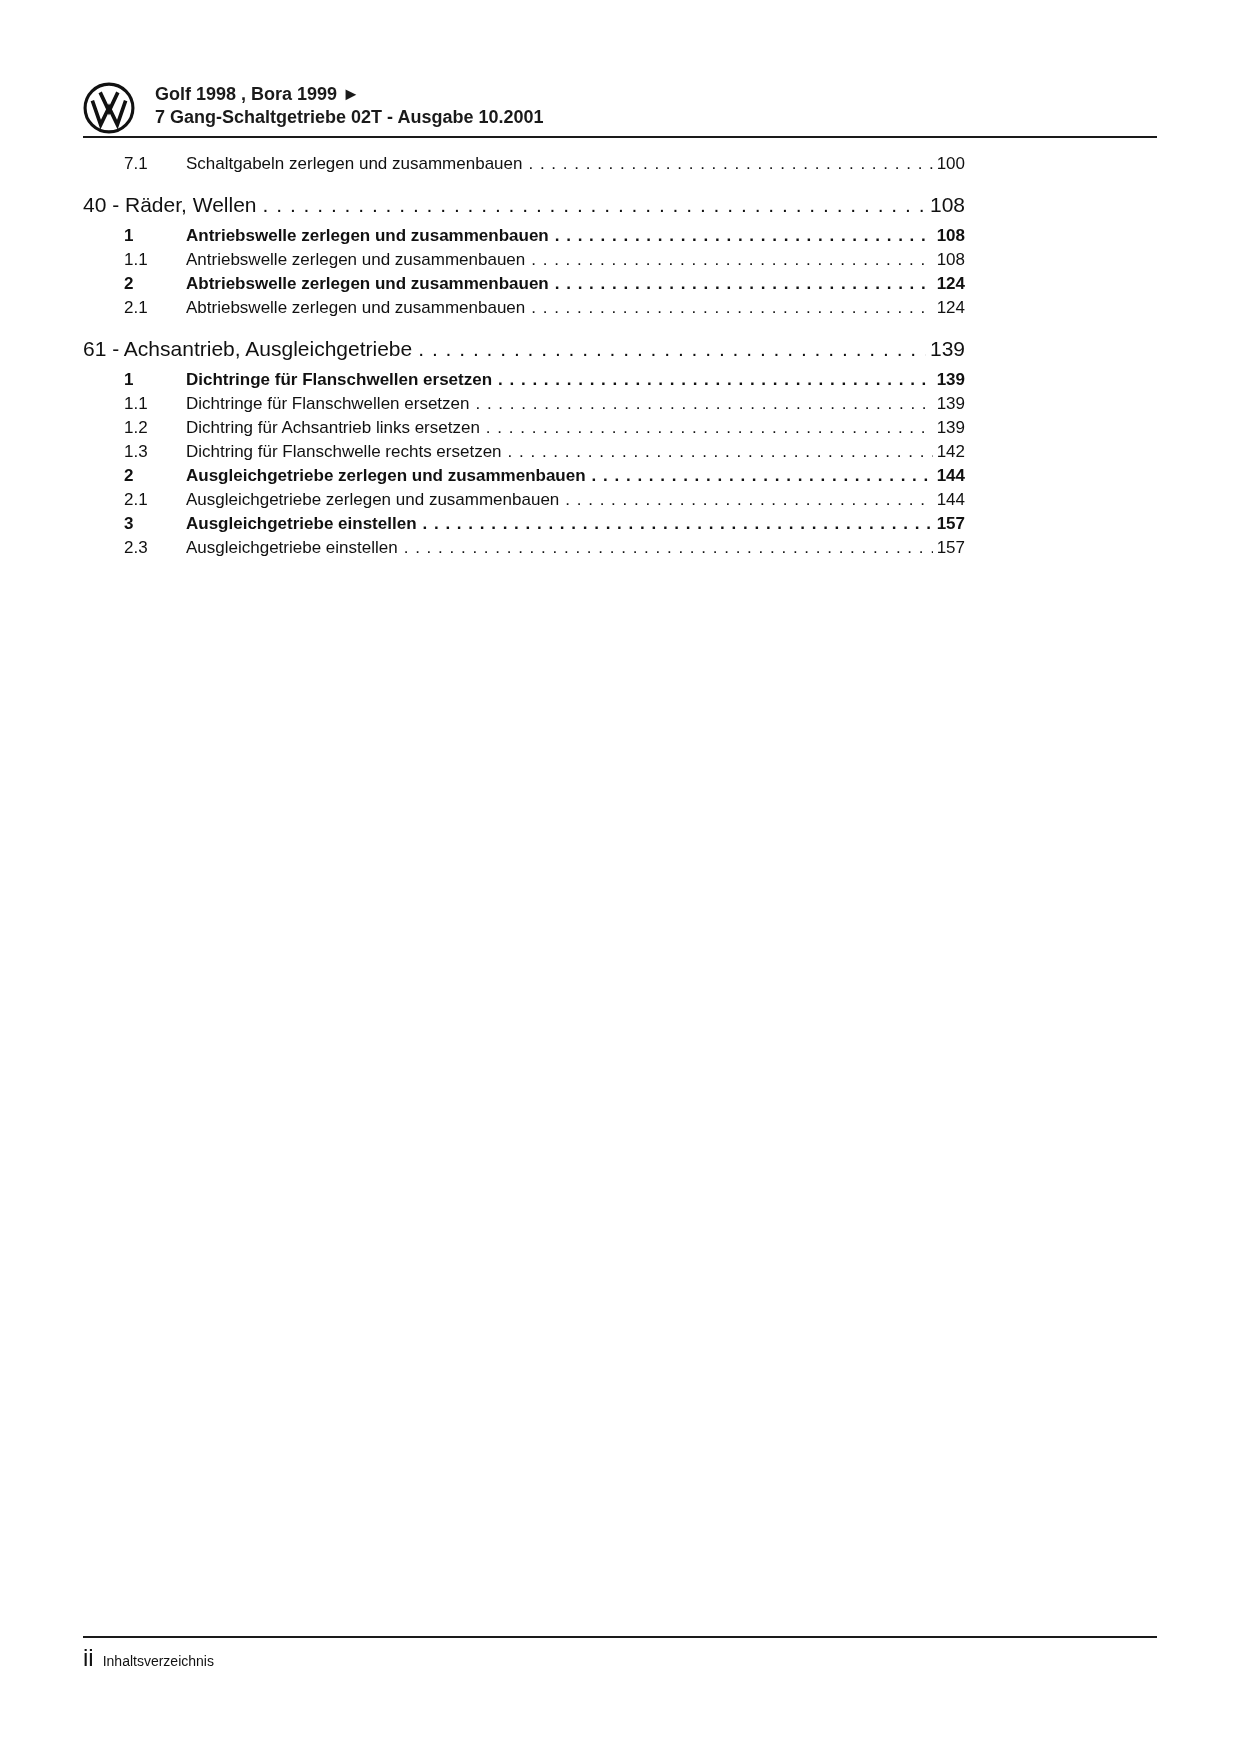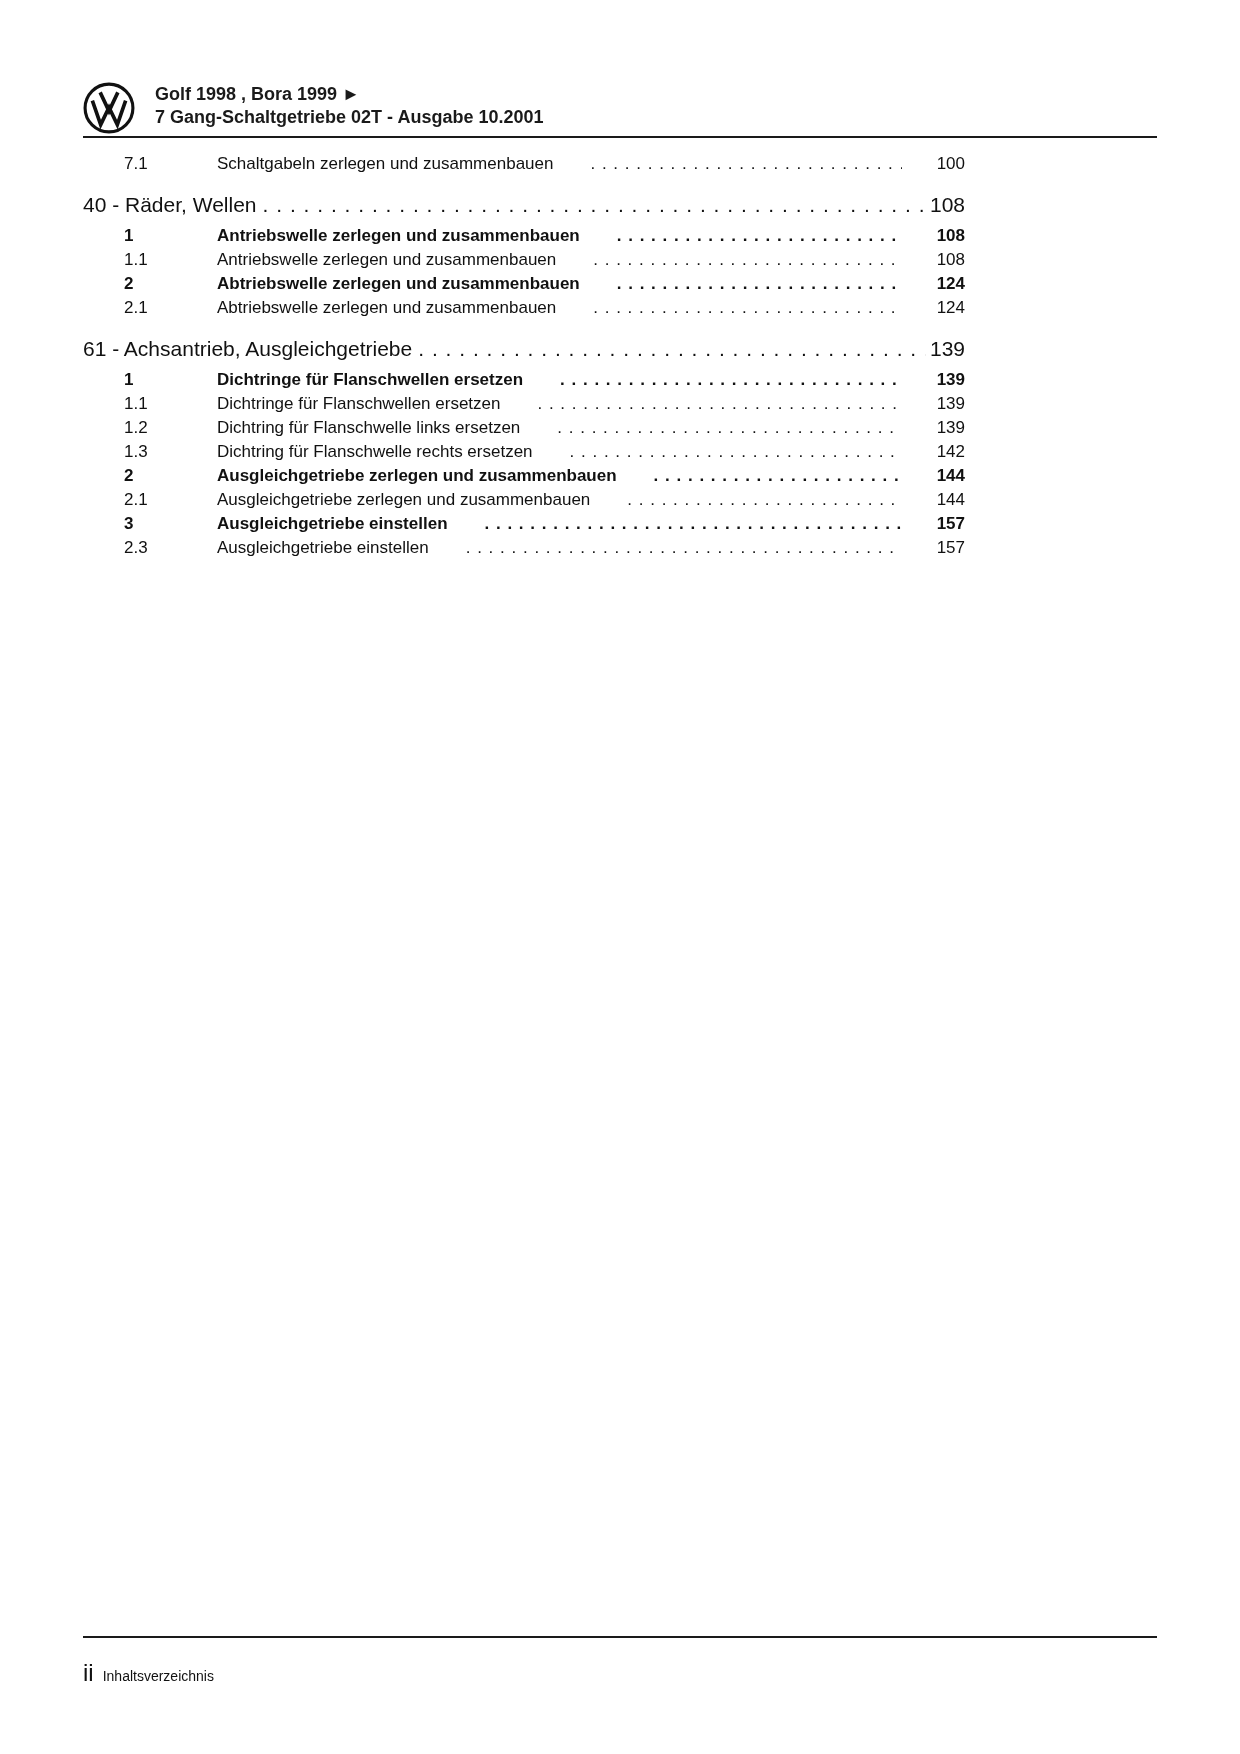--- a/index.html
+++ b/index.html
@@ -41,21 +41,20 @@
   }
   .toc-row {
     display: flex;
     align-items: baseline;
     white-space: nowrap;
   }
   .toc-row.entry {
     font-size: 17px;
     line-height: 24px;
     padding-left: 41px;
-    gap: 31px;
   }
   .toc-row.entry.bold { font-weight: 700; }
   .toc-row.heading {
     font-size: 21px;
     line-height: 26px;
     margin-top: 16px;
     margin-bottom: 6px;
   }
   .toc-num {
     flex: 0 0 62px;
@@ -78,21 +77,21 @@
   }
   .toc-page { flex: 0 0 auto; }
 
   
   .footer {
     position: absolute;
     left: 83px;
     right: 83px;
     top: 1636px;
     border-top: 2px solid #1a1a1a;
-    padding-top: 22px;
+    padding-top: 7px;
     display: flex;
     align-items: baseline;
     gap: 9px;
   }
   .footer-page { font-size: 24px; line-height: 26px; }
   .footer-label { font-size: 14px; }
 </style>
 </head>
 <body>
 
@@ -163,21 +162,21 @@
       <span class="toc-page">139</span>
     </div>
     <div class="toc-row entry">
       <span class="toc-num">1.1</span>
       <span class="toc-title">Dichtringe für Flanschwellen ersetzen</span>
       <span class="leader"></span>
       <span class="toc-page">139</span>
     </div>
     <div class="toc-row entry">
       <span class="toc-num">1.2</span>
-      <span class="toc-title">Dichtring für Flanschwelle links ersetzen</span>
+      <span class="toc-title">Dichtring für Achsantrieb links ersetzen</span>
       <span class="leader"></span>
       <span class="toc-page">139</span>
     </div>
     <div class="toc-row entry">
       <span class="toc-num">1.3</span>
       <span class="toc-title">Dichtring für Flanschwelle rechts ersetzen</span>
       <span class="leader"></span>
       <span class="toc-page">142</span>
     </div>
     <div class="toc-row entry bold">

